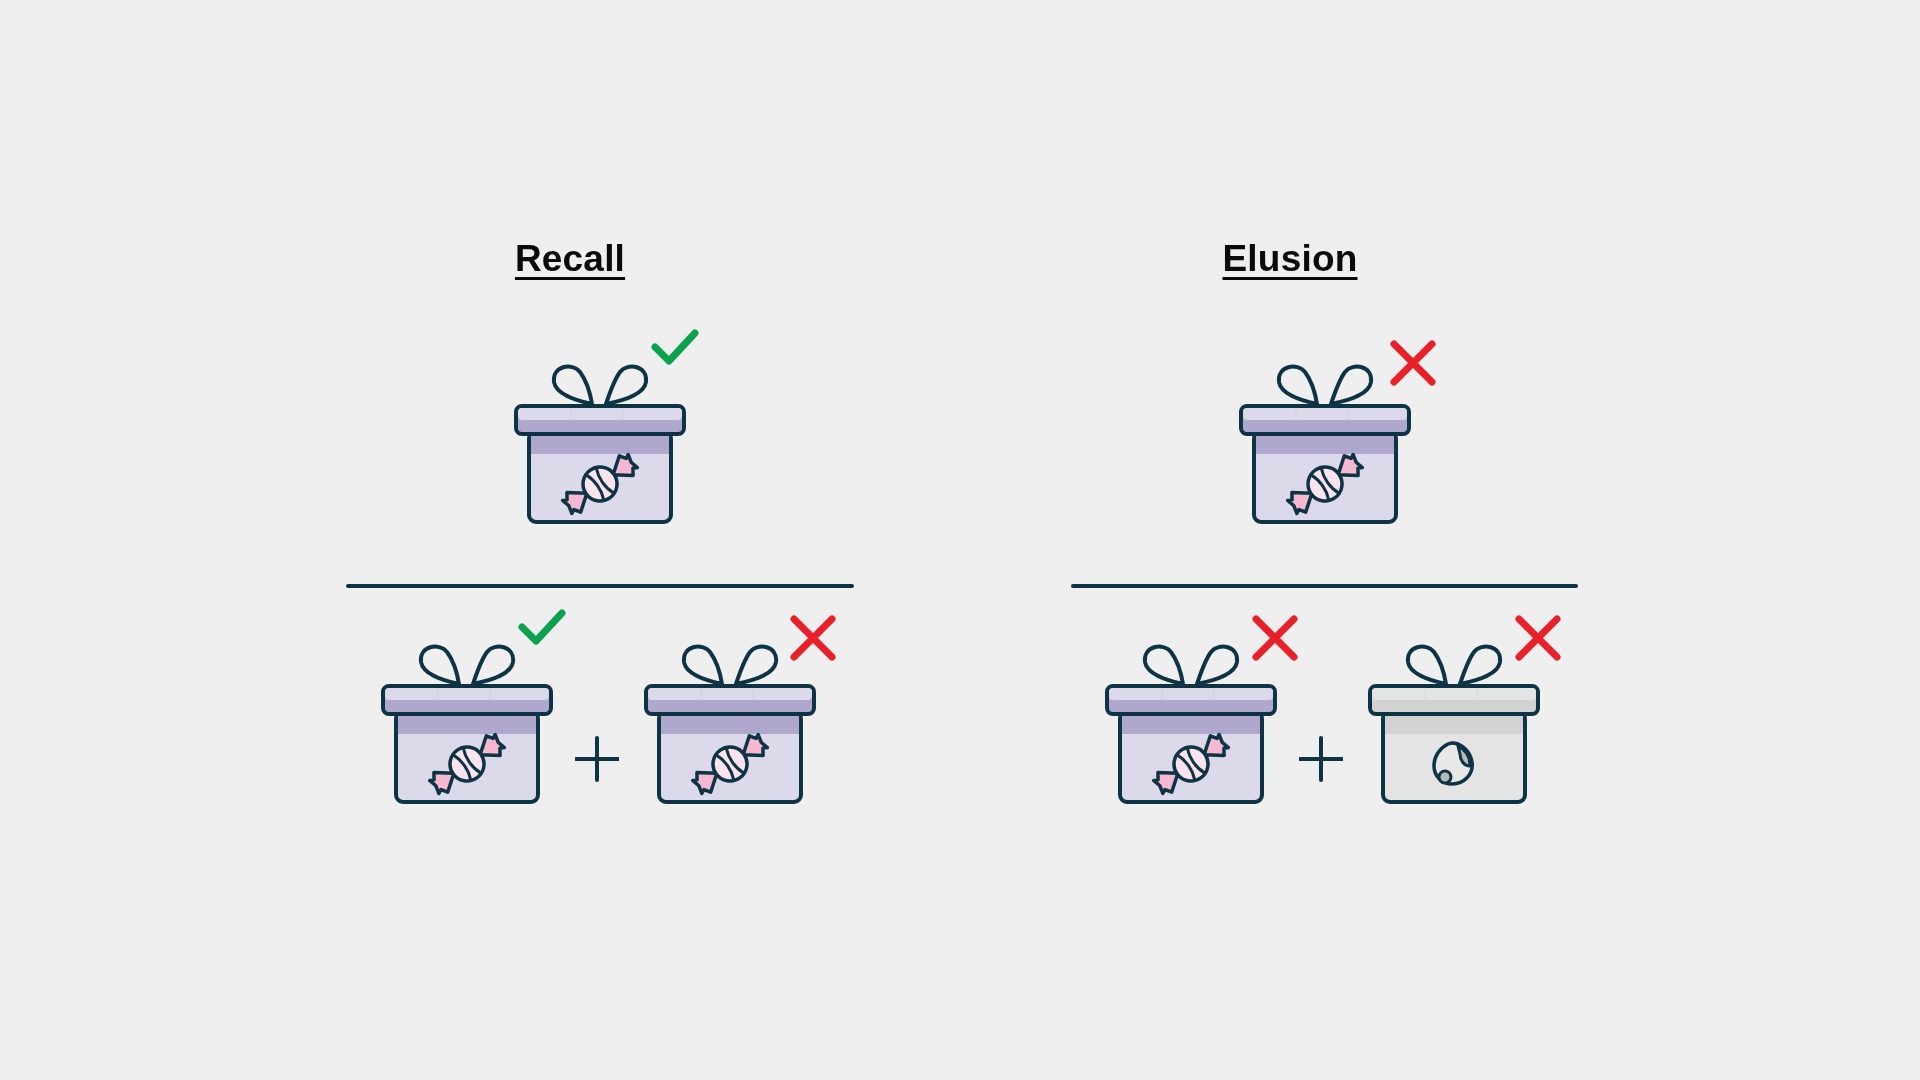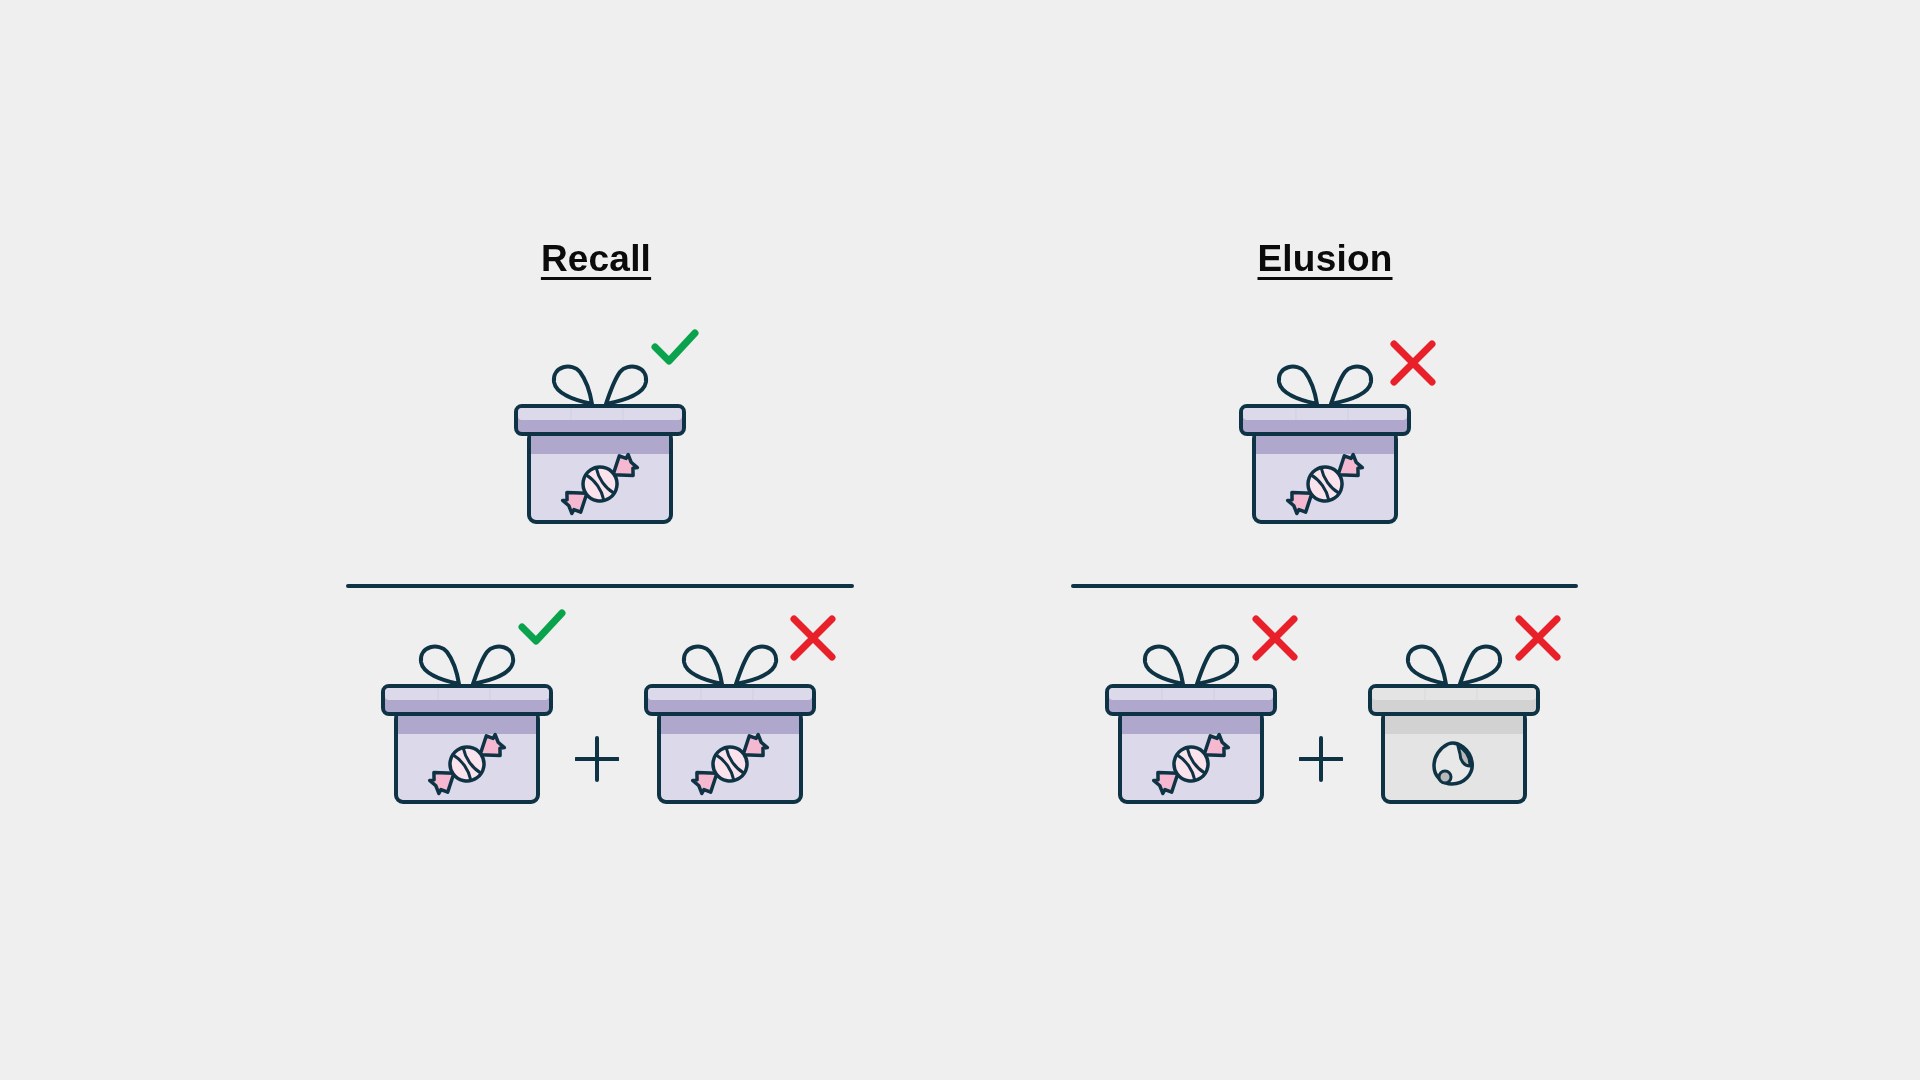--- a/index.html
+++ b/index.html
@@ -71,21 +71,21 @@
     <symbol id="cross-sym" viewBox="0 0 50 50">
       <path d="M6 6 L44 44 M44 6 L6 44" fill="none" stroke="#e8202a" stroke-width="7" stroke-linecap="round"></path>
     </symbol>
     <symbol id="plus-sym" viewBox="0 0 44 46">
       <path d="M22 2 V44 M1 23 H43" fill="none" stroke="#0e3344" stroke-width="4" stroke-linecap="round"></path>
     </symbol>
   </defs>
 </svg>
 
 <div>
-  <div class="heading" style="left:446px;">Recall</div>
+  <div class="heading" style="left:420px;">Recall</div>
 
   <div class="gift" style="left:512px; top:336px;">
     <svg width="176" height="192">
         <use href="#gift-candy"></use>
       </svg>
   </div>
   <div class="mark" style="left:650px; top:326px;">
     <svg width="50" height="50">
         <use href="#check-sym"></use>
       </svg>
@@ -116,21 +116,21 @@
       </svg>
   </div>
   <div class="mark" style="left:788px; top:613px;">
     <svg width="50" height="50">
         <use href="#cross-sym"></use>
       </svg>
   </div>
 </div>
 
 <div>
-  <div class="heading" style="left:1175px;">Elusion</div>
+  <div class="heading" style="left:1140px;">Elusion</div>
 
   <div class="gift" style="left:1237px; top:336px;">
     <svg width="176" height="192">
         <use href="#gift-candy"></use>
       </svg>
   </div>
   <div class="mark" style="left:1388px; top:338px;">
     <svg width="50" height="50">
         <use href="#cross-sym"></use>
       </svg>

